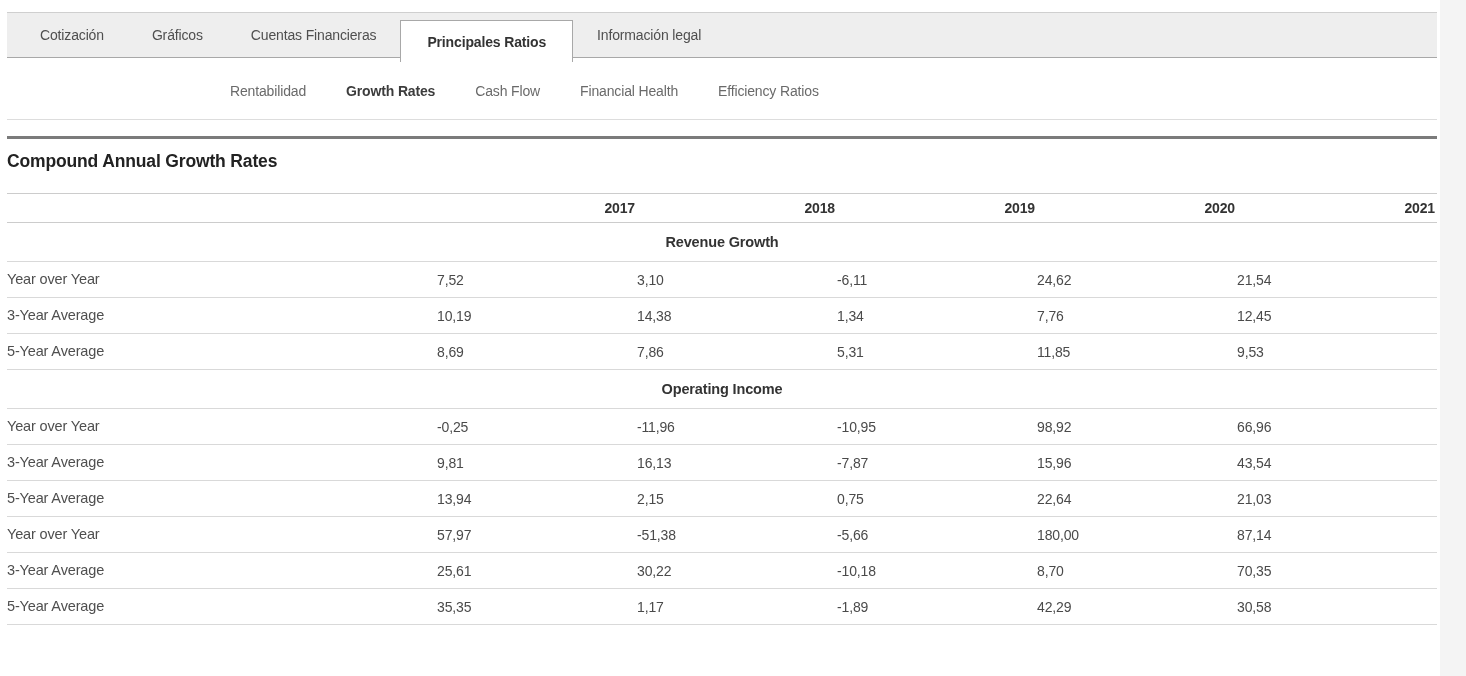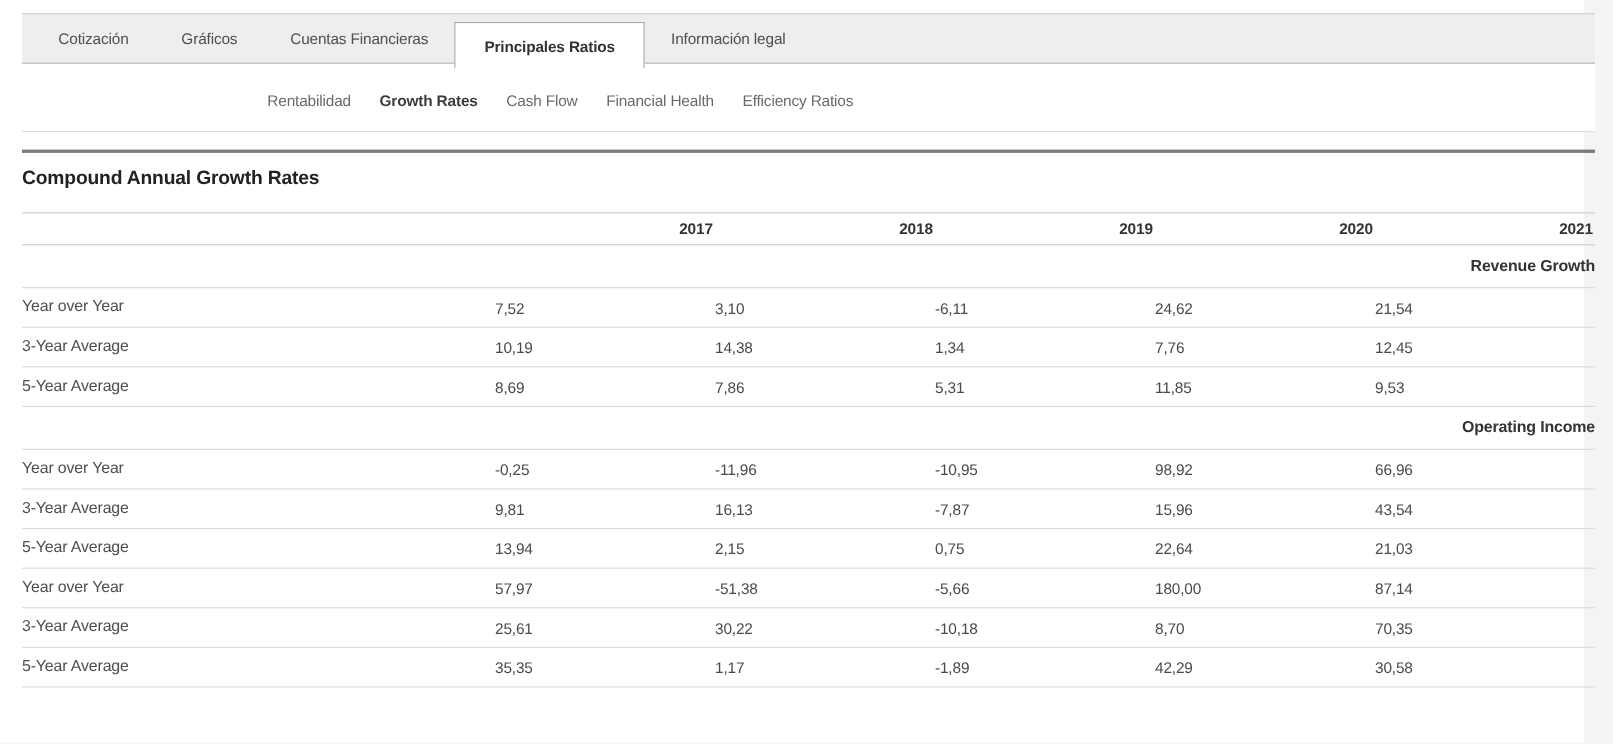--- a/index.html
+++ b/index.html
@@ -6,21 +6,21 @@
   html, body { background: #f4f4f4; }
   body {
     font-family: "Liberation Sans", sans-serif;
     letter-spacing: -0.15px;
     color: #4a4a4a;
   }
   .page {
     width: 1440px;
     min-height: 676px;
     background: #ffffff;
-    padding-left: 20px;
+    padding-left: 7px;
   }
   .top-space { height: 12px; }
 
   
   .tabbar {
     width: 1430px;
     height: 46px;
     background: #eeeeee;
     border-top: 1px solid #cfcfcf;
     border-bottom: 1px solid #a8a8a8;
@@ -51,21 +51,21 @@
     z-index: 2;
   }
 
   
   .subnav {
     width: 1430px;
     height: 62px;
     border-bottom: 1px solid #dddddd;
     display: flex;
     align-items: center;
-    gap: 26px;
+    gap: 40px;
     padding-left: 223px;
     padding-top: 4px;
     background: #ffffff;
   }
   .subnav-item {
     font-size: 14px;
     color: #6a6a6a;
     white-space: nowrap;
     cursor: pointer;
   }
@@ -109,21 +109,21 @@
     font-size: 14px;
     color: #4a4a4a;
     text-align: left;
     padding-right: 2px;
   }
   tr.section-row td {
     height: 39px;
     font-size: 14.5px;
     font-weight: bold;
     color: #333333;
-    text-align: right;
+    text-align: center;
     padding-right: 0;
   }
   tr.data-row td { height: 36px; }
   tr.data-row td.label {
     text-align: left;
     font-size: 14.5px;
     color: #4f4f4f;
     padding-right: 0;
   }
 </style>

